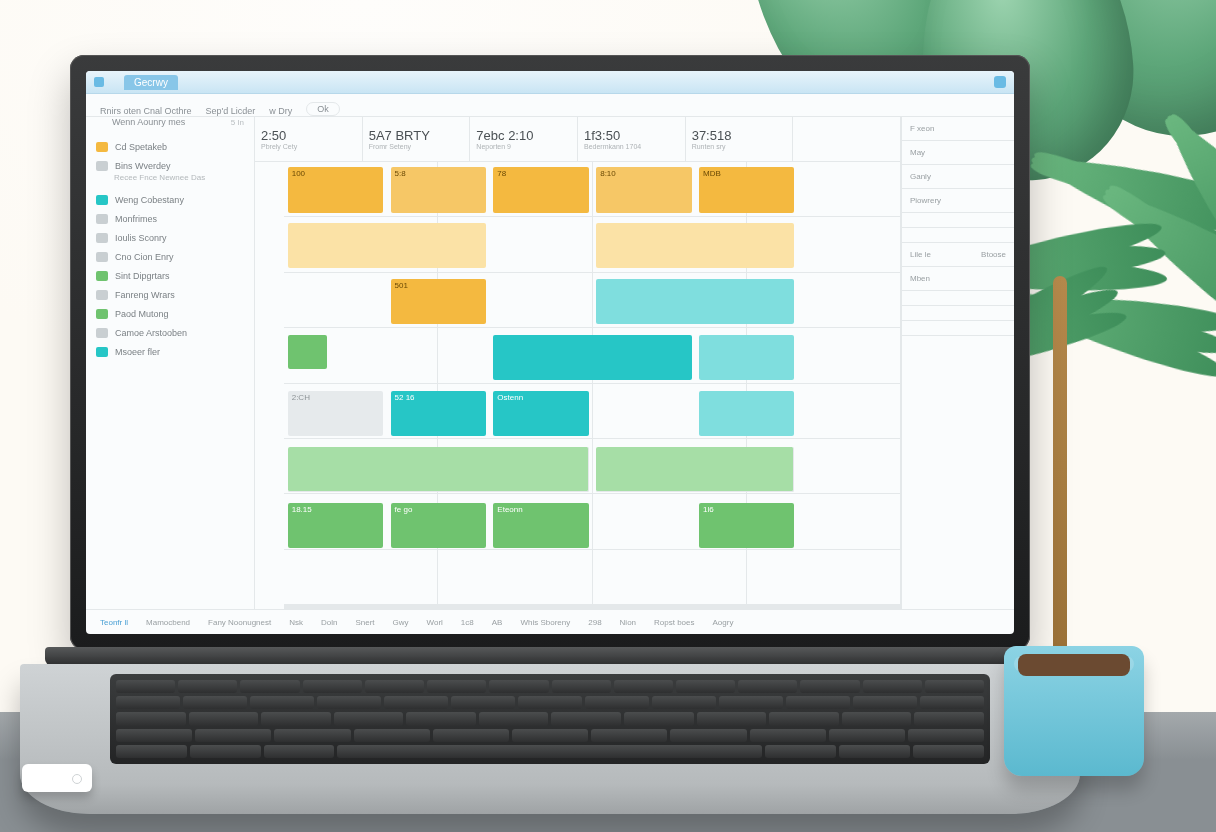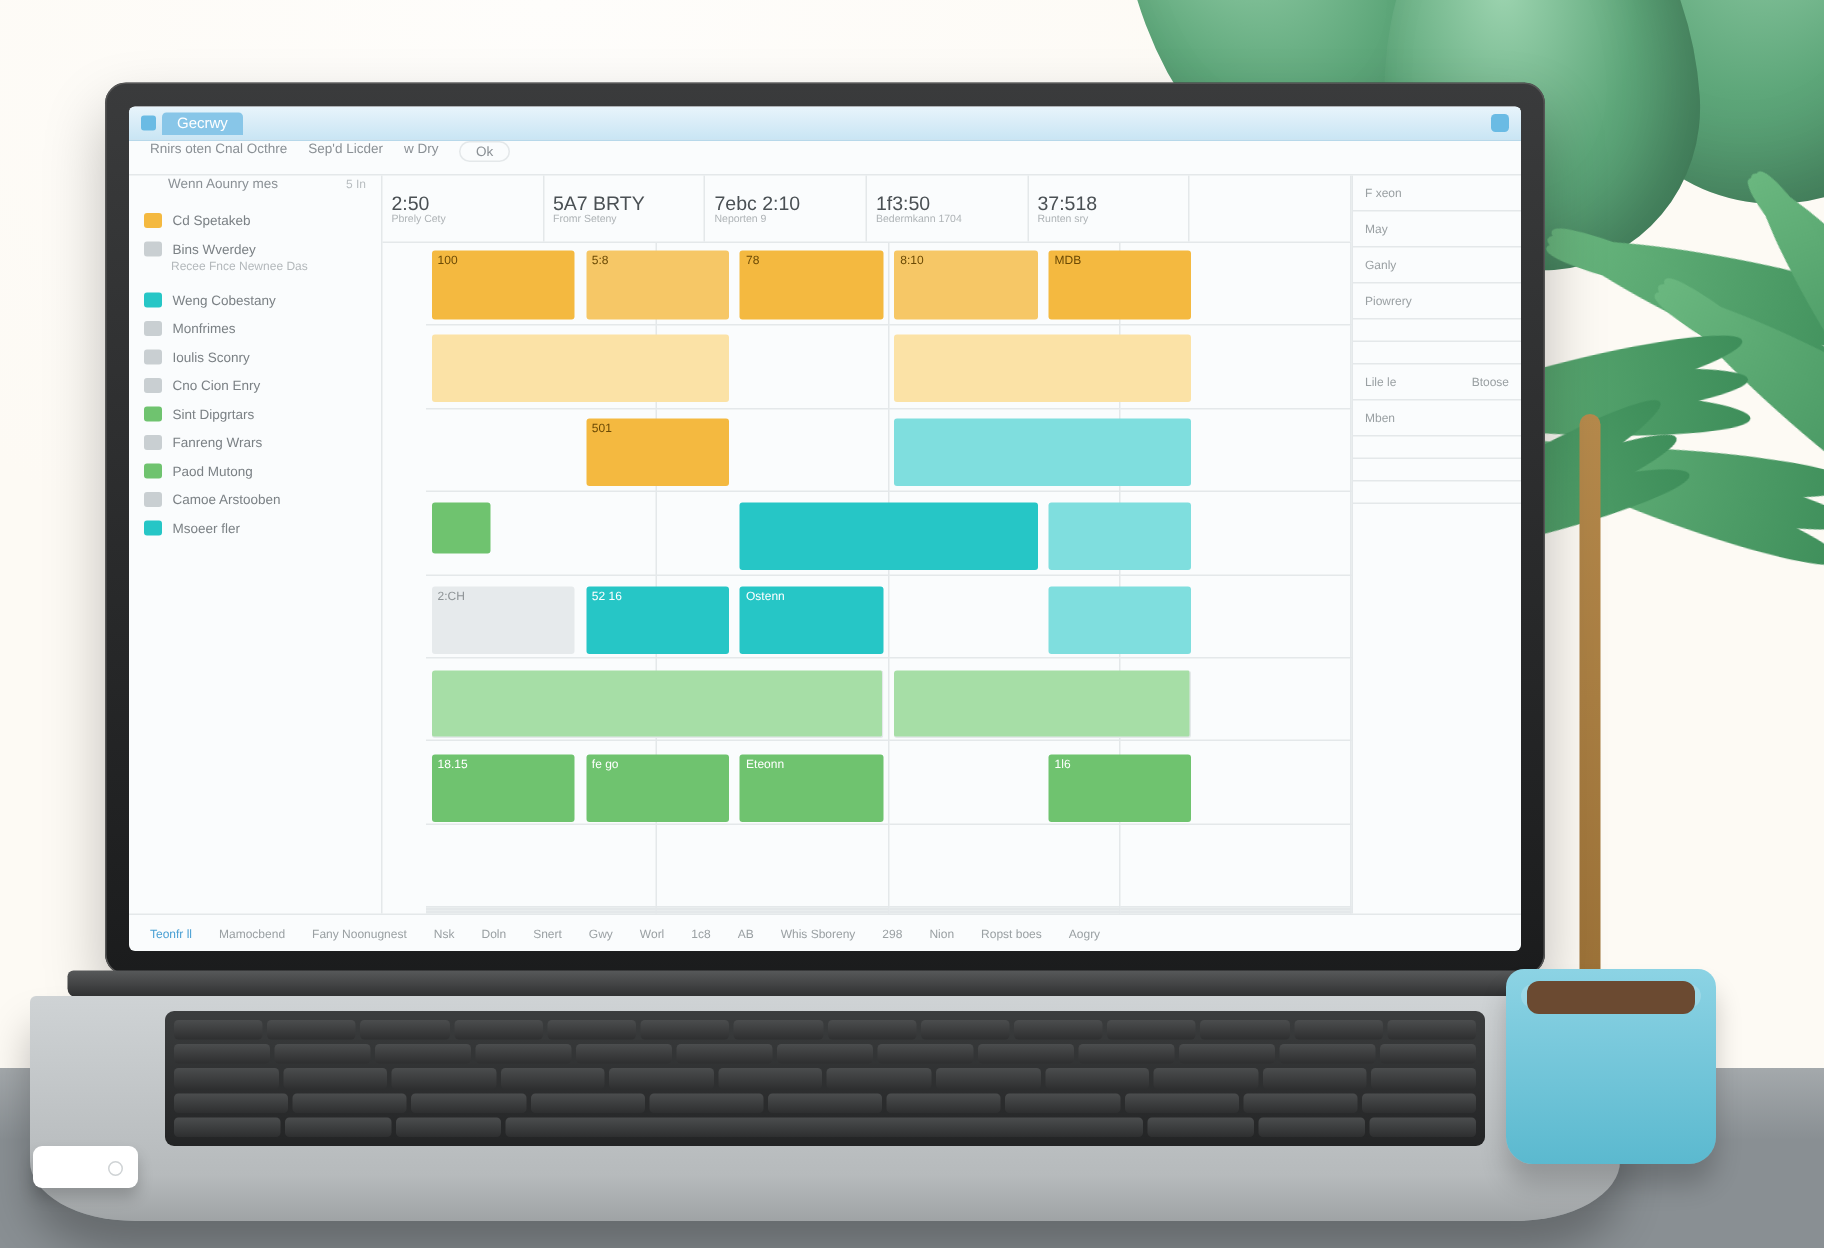--- a/index.html
+++ b/index.html
@@ -42,31 +42,31 @@
     padding:16px;box-sizing:border-box;
     box-shadow:0 20px 40px rgba(0,0,0,.25), inset 0 0 0 1px #555;
   }
   .screen{
     width:100%;height:100%;background:var(--screen);border-radius:4px;
     display:flex;flex-direction:column;overflow:hidden;font-size:9px;color:var(--gray-text);
   }
   
   .titlebar{
     height:22px;background:linear-gradient(#e8f4fb,#c9e5f4);
-    display:flex;align-items:center;padding:0 8px;gap:4px;
+    display:flex;align-items:center;padding:0 8px;gap:20px;
     border-bottom:1px solid #b7d8ea;
   }
   .titlebar .t-tab{
     background:var(--blue-tab);color:#fff;padding:2px 10px;border-radius:3px 3px 0 0;
     font-size:10px;
   }
   .titlebar .dot{width:12px;height:12px;border-radius:3px;background:#6abbe4;margin-left:auto;}
   
   .toolbar{
-    height:22px;display:flex;align-items:flex-start;gap:14px;padding:0 14px;
+    height:22px;display:flex;align-items:flex-end;gap:14px;padding:0 14px;
     border-bottom:1px solid var(--line);font-size:9px;color:#8a9095;
   }
   .toolbar span{white-space:nowrap;}
   .toolbar .pill{border:1px solid var(--line);border-radius:10px;padding:1px 10px;}
   
   .workspace{flex:1;display:flex;min-height:0;}
   .sidebar{
     width:168px;flex:none;border-right:1px solid var(--line);
     display:flex;flex-direction:column;
   }

